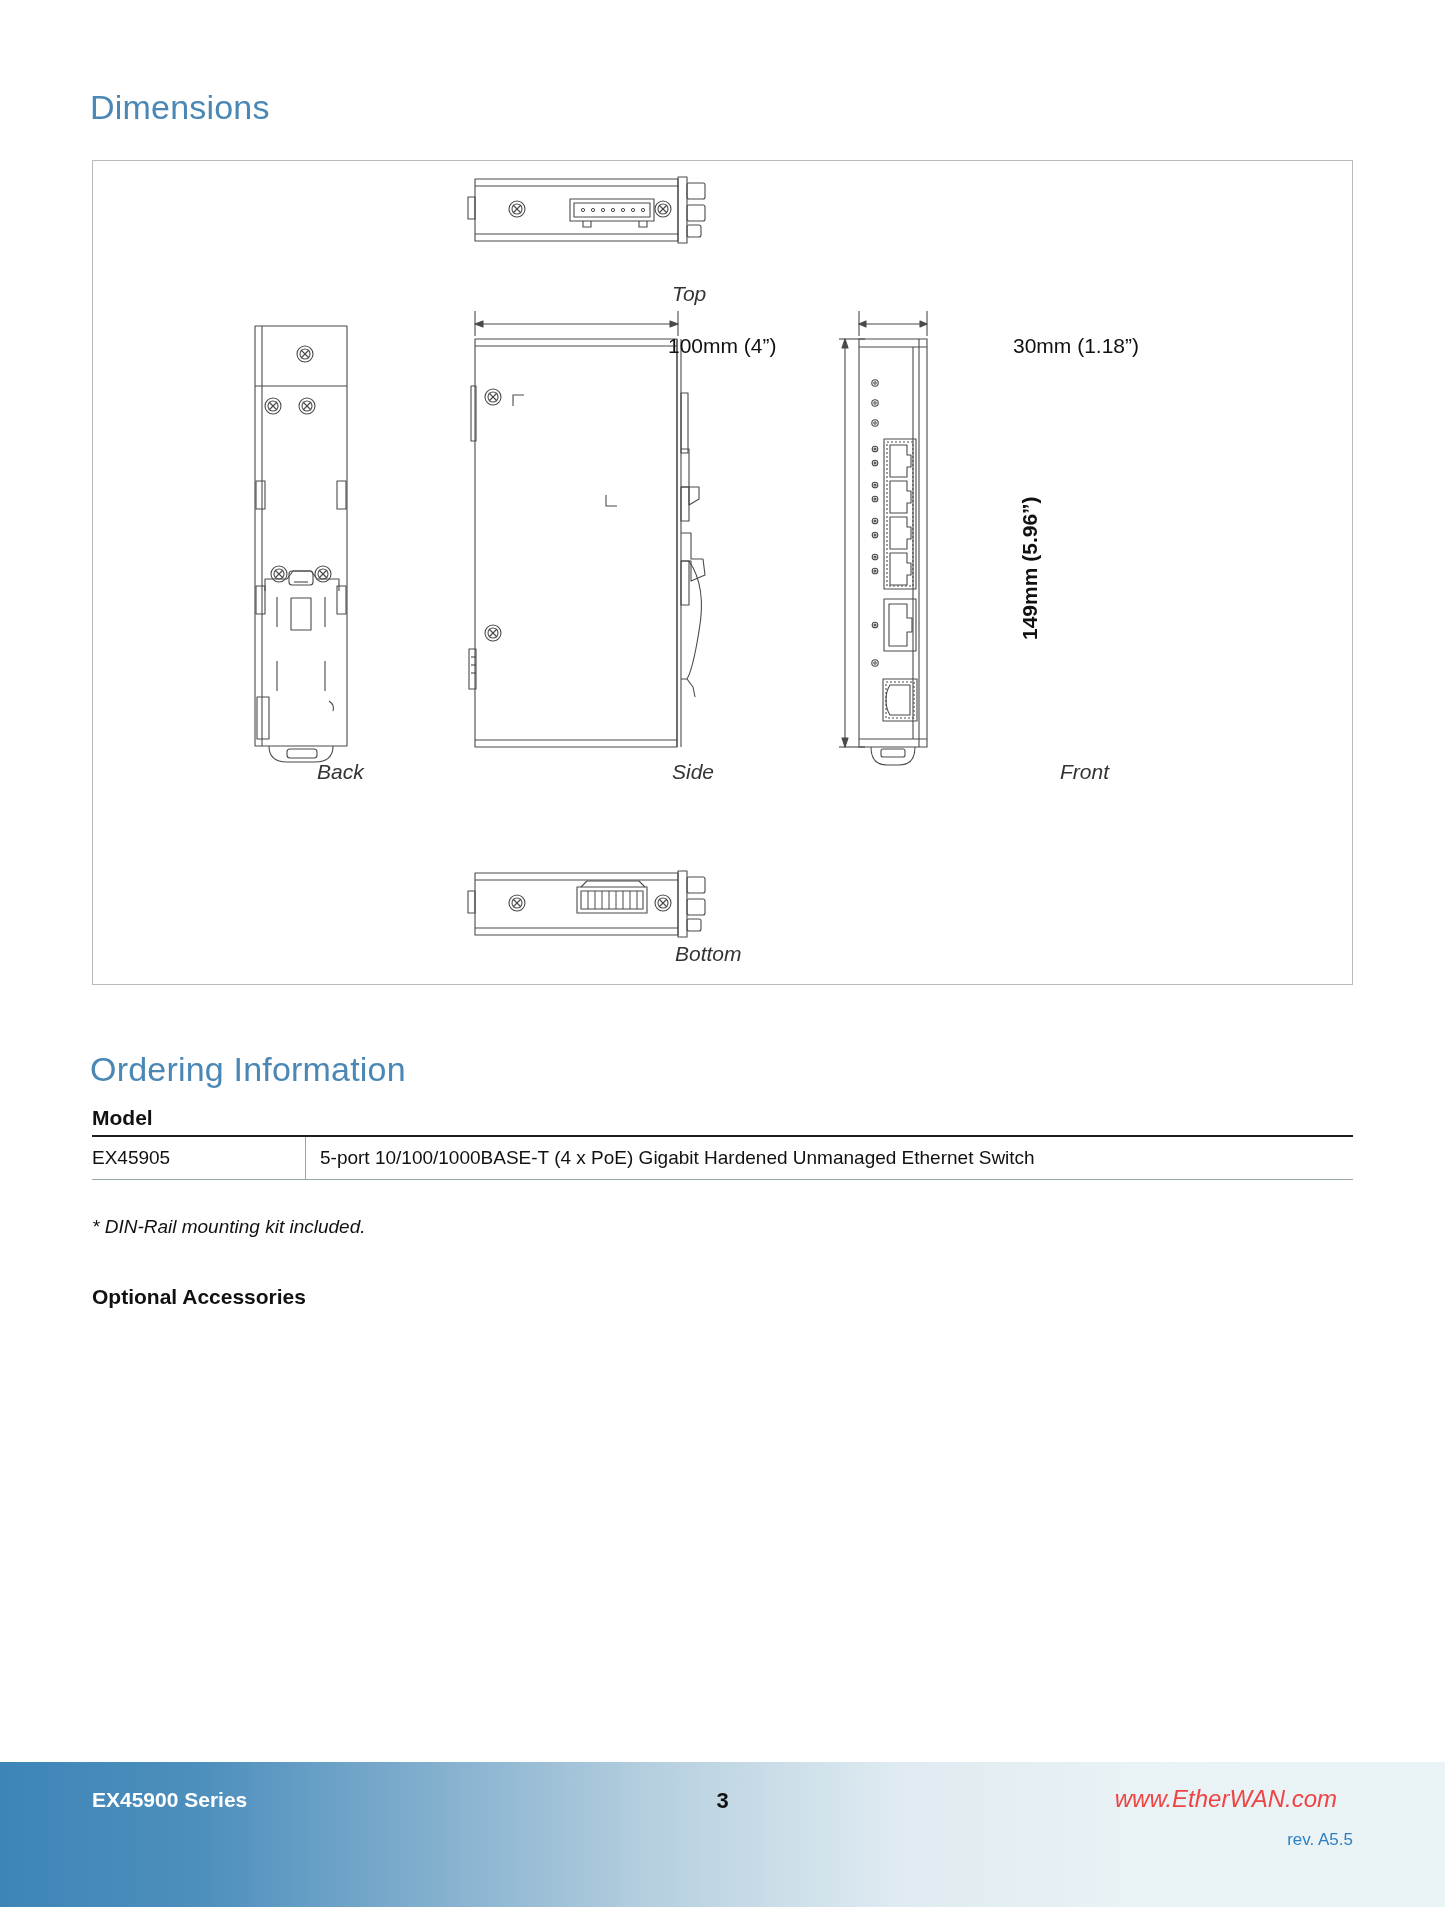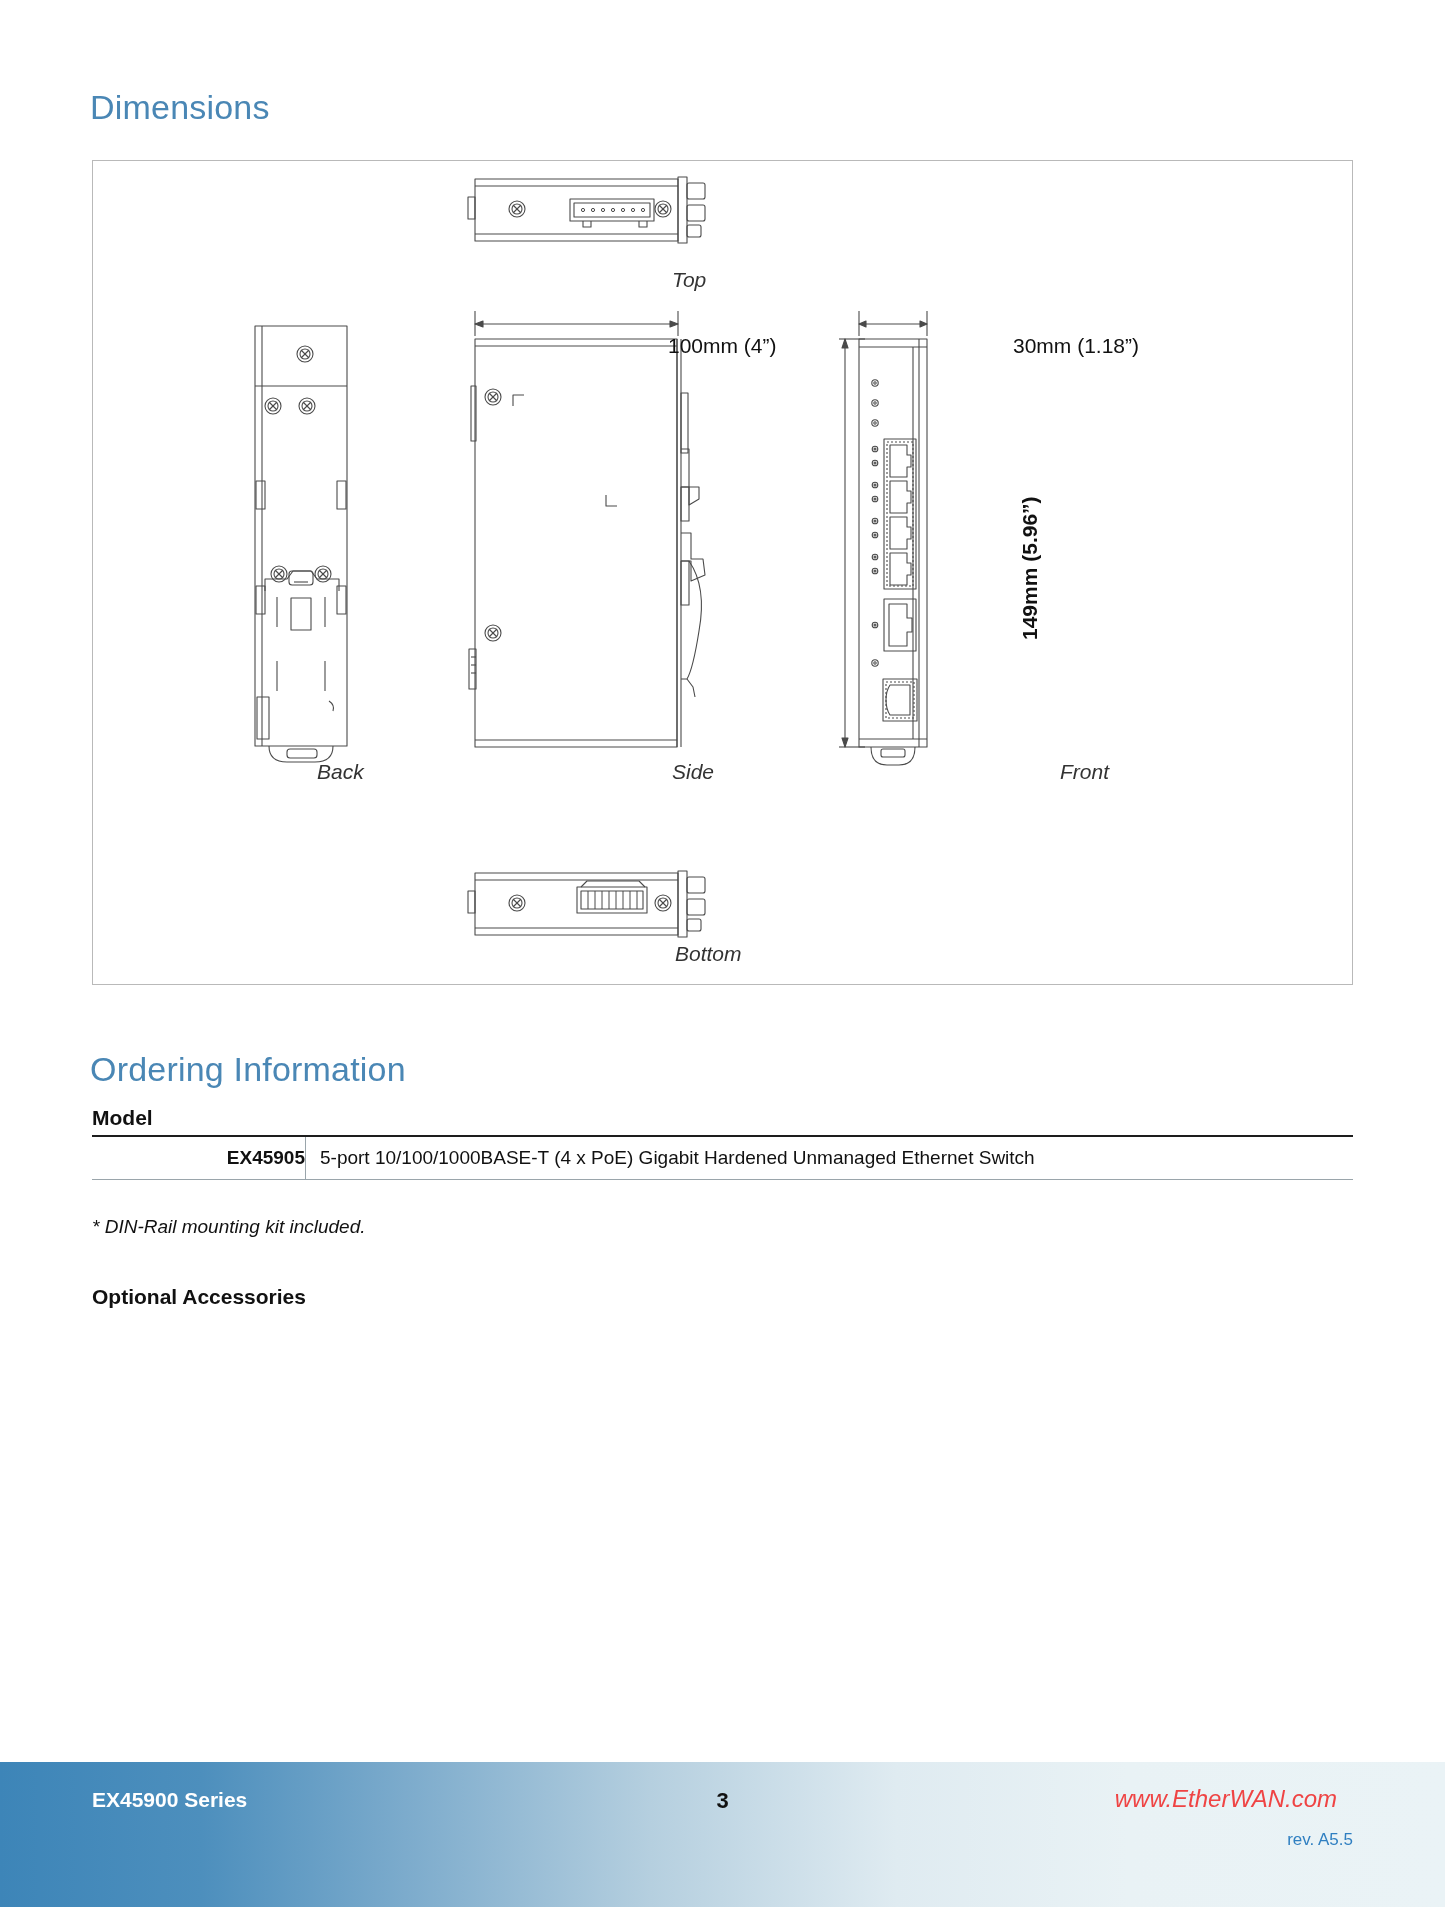--- a/index.html
+++ b/index.html
@@ -67,21 +67,21 @@
     position: absolute;
     font-family: "Liberation Sans", sans-serif;
     font-size: 21px;
     font-weight: 700;
     color: #111111;
     white-space: nowrap;
     transform-origin: 0 0;
     transform: rotate(-90deg);
   }
 
-  #label-top    { left: 672px; top: 268px; }
+  #label-top    { left: 672px; top: 282px; }
   #label-back   { left: 317px; top: 760px; }
   #label-side   { left: 672px; top: 760px; }
   #label-front  { left: 1052px; top: 760px; margin-left: 8px; }
   #label-bottom { left: 675px; top: 942px; }
 
   #dim-width   { left: 640px; top: 334px; margin-left: 28px; }
   #dim-depth   { left: 1013px; top: 334px; }
   #dim-height  { left: 1018px; top: 640px; }
 
   
@@ -109,22 +109,22 @@
   .order-table tr.rule-top td {
     border-top: 2px solid #1d1d1d;
   }
   .order-table td {
     padding: 0;
     height: 42px;
     vertical-align: middle;
   }
   .order-table td.model-cell {
     width: 213px;
-    text-align: right;
-    font-weight: 700;
+    text-align: left;
+    font-weight: 400;
     font-size: 19px;
     border-right: 1px solid #9aa5ab;
     color: #111111;
   }
   .order-table td.desc-cell {
     padding-left: 14px;
     font-size: 19px;
     color: #111111;
   }
   .order-table tr.alt td {

